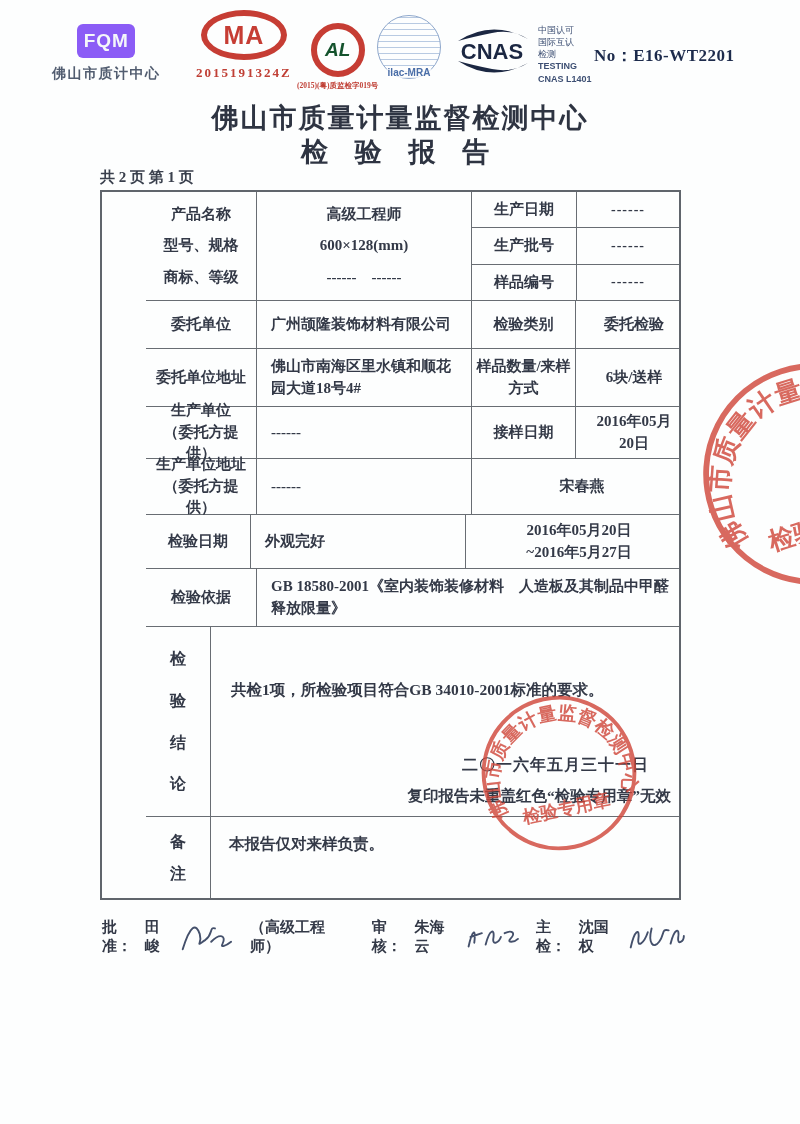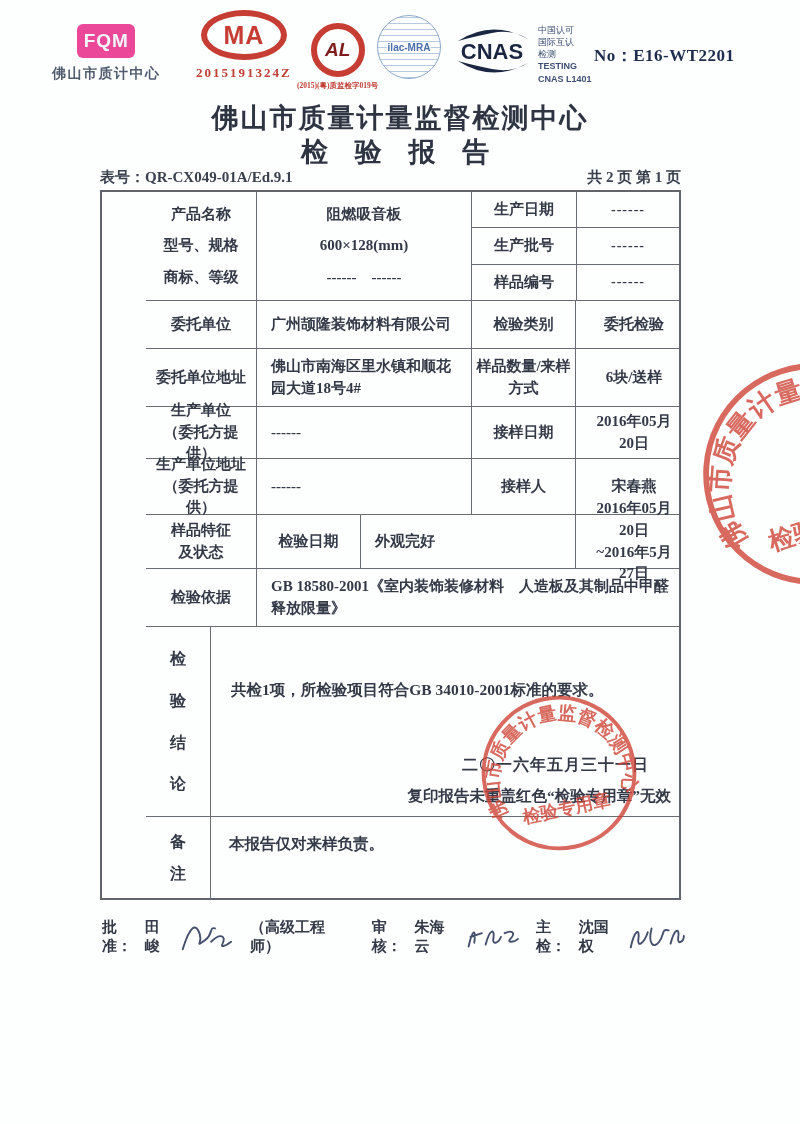--- a/index.html
+++ b/index.html
@@ -5,35 +5,35 @@
   * { margin:0; padding:0; box-sizing:border-box; }
   body {
     width:800px; height:1124px; background:#f6f9f9;
     font-family:"Liberation Serif","DejaVu Serif",serif;
     color:#333947;
   }
   .page { position:relative; width:800px; height:1124px; background:#fdfefe; overflow:hidden; }
 
   
   .hdr-item { position:absolute; text-align:center; }
-  .fqm-box { width:58px; height:34px; background:#ec4899; border-radius:6px; color:#f4f7fa;
+  .fqm-box { width:58px; height:34px; background:#8b5cf6; border-radius:6px; color:#f4f7fa;
              font-family:"Liberation Sans",sans-serif; font-weight:bold; font-size:19px;
              display:flex; align-items:center; justify-content:center; letter-spacing:1px; margin:0 auto;}
   .fqm-cap { margin-top:7px; font-size:14px; color:#525d70; font-weight:bold; letter-spacing:1.5px; }
   .cma-ring { width:86px; height:50px; border:6px solid #c63d34; border-radius:50%;
               display:flex; align-items:center; justify-content:center; margin:0 auto;
               color:#c63d34; font-family:"Liberation Sans",sans-serif; font-weight:bold; font-size:25px; letter-spacing:1px;}
   .cma-num { margin-top:5px; color:#c04036; font-size:13px; letter-spacing:2px; font-weight:bold;}
   .cal-ring { width:54px; height:54px; border:6px solid #c63d34; border-radius:50%;
               display:flex; align-items:center; justify-content:center; margin:0 auto;
-              color:#7f1d1d; font-family:"Liberation Sans",sans-serif; font-weight:bold; font-style:italic; font-size:19px;}
+              color:#14532d; font-family:"Liberation Sans",sans-serif; font-weight:bold; font-style:italic; font-size:19px;}
   .cal-num { margin-top:4px; color:#c04036; font-size:7.5px; font-weight:bold; white-space:nowrap;}
   .ilac-globe { width:64px; height:64px; border-radius:50%; border:1px solid #8fa8cc; margin:0 auto;
                 background:repeating-linear-gradient(0deg, rgba(116,150,198,.5) 0 1.5px, rgba(255,255,255,0) 1.5px 6px);
-                display:flex; align-items:center; justify-content:center;}
+                display:flex; align-items:flex-end; justify-content:center;}
   .ilac-band { background:rgba(253,254,254,.75); color:#4a6ea8; font-family:"Liberation Sans",sans-serif;
                font-weight:bold; font-size:10px; padding:0 1px; }
   .cnas-caption { position:absolute; left:538px; top:24px; text-align:left;
                   font-family:"Liberation Sans",sans-serif; font-size:9px; color:#3d4f73; line-height:1.35;}
   .cnas-caption .b { font-weight:bold; }
   .report-no { position:absolute; left:594px; top:44px; font-size:17px; font-weight:bold; color:#1d2b4c; letter-spacing:.5px;}
 
   
   .title-org { position:absolute; left:0; top:100px; width:100%; text-align:center;
                font-size:27px; font-weight:bold; letter-spacing:2px; color:#2e3442;}
@@ -121,36 +121,33 @@
   </div>
 
   <div class="report-no">
     <span>No：</span><span>E16-WT2201</span>
   </div>
 
   <div class="title-org">佛山市质量计量监督检测中心</div>
   <div class="title-doc">检 验 报 告</div>
 
   <div class="meta-row">
-    <span>
-      <span>表号：</span><span>QR-CX049-01A/Ed.9.1</span>
-    </span>
     <span>共 2 页  第 1 页</span>
   </div>
 
   <div class="tbl">
 
     <div class="row h108">
       <div class="cell c1 spread">
         <div>产品名称</div>
         <div>型号、规格</div>
         <div>商标、等级</div>
       </div>
       <div class="cell c2 spread">
-        <div>阻燃吸音板</div>
+        <div>高级工程师</div>
         <div>600×128(mm)</div>
         <div>------　------</div>
       </div>
       <div class="sub">
         <div class="subrow">
           <div class="subcell-l">生产日期</div>
           <div class="subcell-v">------</div>
         </div>
         <div class="subrow">
           <div class="subcell-l">生产批号</div>
@@ -210,33 +207,26 @@
     </div>
 
     <div class="row h56">
       <div class="cell c1">
         <div>生产单位地址</div>
         <div>（委托方提供）</div>
       </div>
       <div class="cell c2 vleft">
         <div>------</div>
       </div>
-      <div class="cell c3">
-        <div>接样人</div>
-      </div>
       <div class="cell c4">
         <div>宋春燕</div>
       </div>
     </div>
 
     <div class="row h54">
-      <div class="cell c1">
-        <div>样品特征</div>
-        <div>及状态</div>
-      </div>
       <div class="cell c3">
         <div>检验日期</div>
       </div>
       <div class="cell c2 vleft">
         <div>外观完好</div>
       </div>
       <div class="cell c4">
         <div>2016年05月20日</div>
         <div>~2016年5月27日</div>
       </div>

